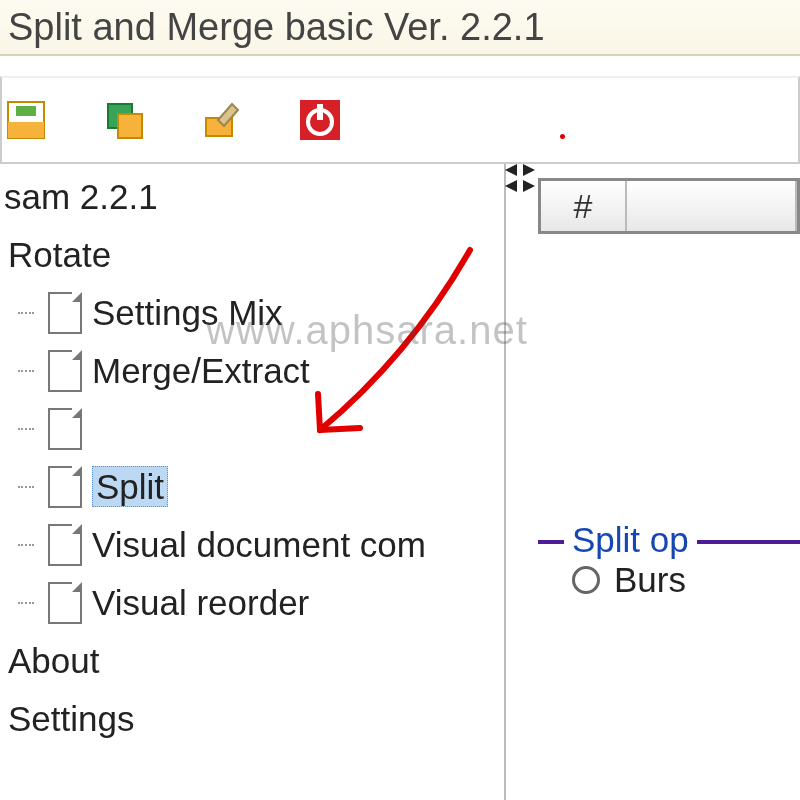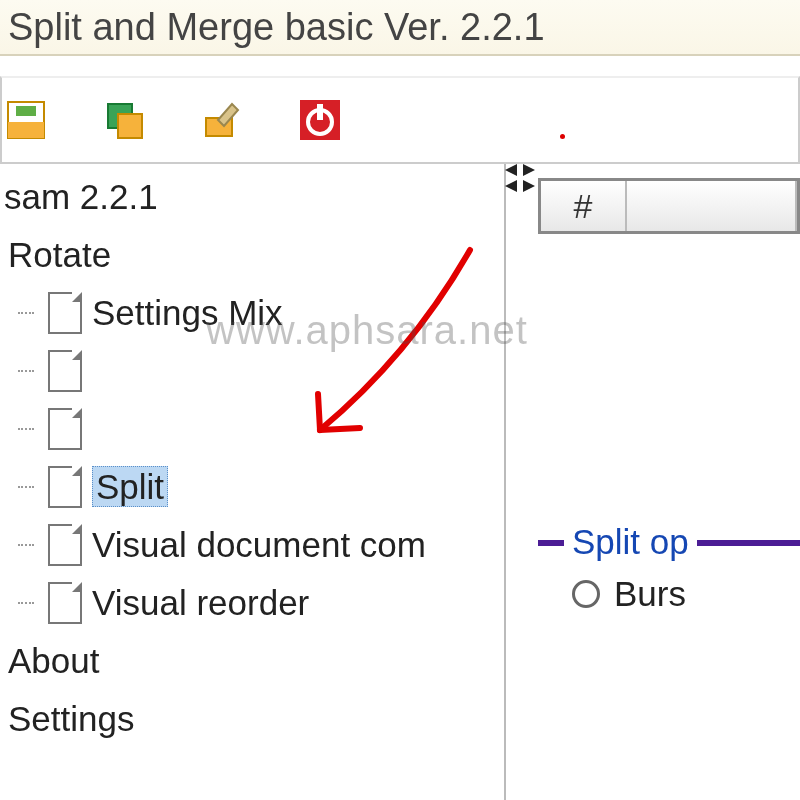--- a/index.html
+++ b/index.html
@@ -147,40 +147,40 @@
       font-size: 34px;
       color: #333;
     }
     .th-cell.rest { flex: 1; }
     .table-body {
       border-top: none;
       height: 280px;
     }
     .split-group {
       margin-top: 26px;
-      border-top: 6px solid #4c1d95;
+      border-top: 4px solid #4c1d95;
       padding-top: 0;
       position: relative;
     }
     .split-legend {
       position: absolute;
       top: -24px;
       left: 26px;
       background: #fff;
       color: #1547b3;
       font-size: 35px;
       font-weight: 500;
       padding: 0 8px;
       white-space: nowrap;
     }
     .radio-row {
       display: flex;
       align-items: center;
       gap: 14px;
-      margin-top: 28px;
+      margin-top: 16px;
       margin-left: 34px;
       font-size: 35px;
       color: #222;
     }
     .radio-circle {
       width: 28px;
       height: 28px;
       border: 3px solid #666;
       border-radius: 50%;
       background: #fff;
@@ -256,20 +256,21 @@
         </div>
 
         <div class="tree-item tree-l2">
           <span class="dotted-stub"></span>
           <span class="page-icon"></span>
           <span class="tree-label"><span class="tree-label-text">Settings Mix</span></span>
         </div>
         <div class="tree-item tree-l2">
           <span class="dotted-stub"></span>
           <span class="page-icon"></span>
+          <span class="tree-label"><span class="tree-label-text">Merge/Extract</span></span>
         </div>
         <div class="tree-item tree-l2">
           <span class="dotted-stub"></span>
           <span class="page-icon"></span>
         </div>
         <div class="tree-item tree-l2 selected">
           <span class="dotted-stub"></span>
           <span class="page-icon"></span>
           <span class="tree-label"><span class="tree-label-text">Split</span></span>
         </div>

